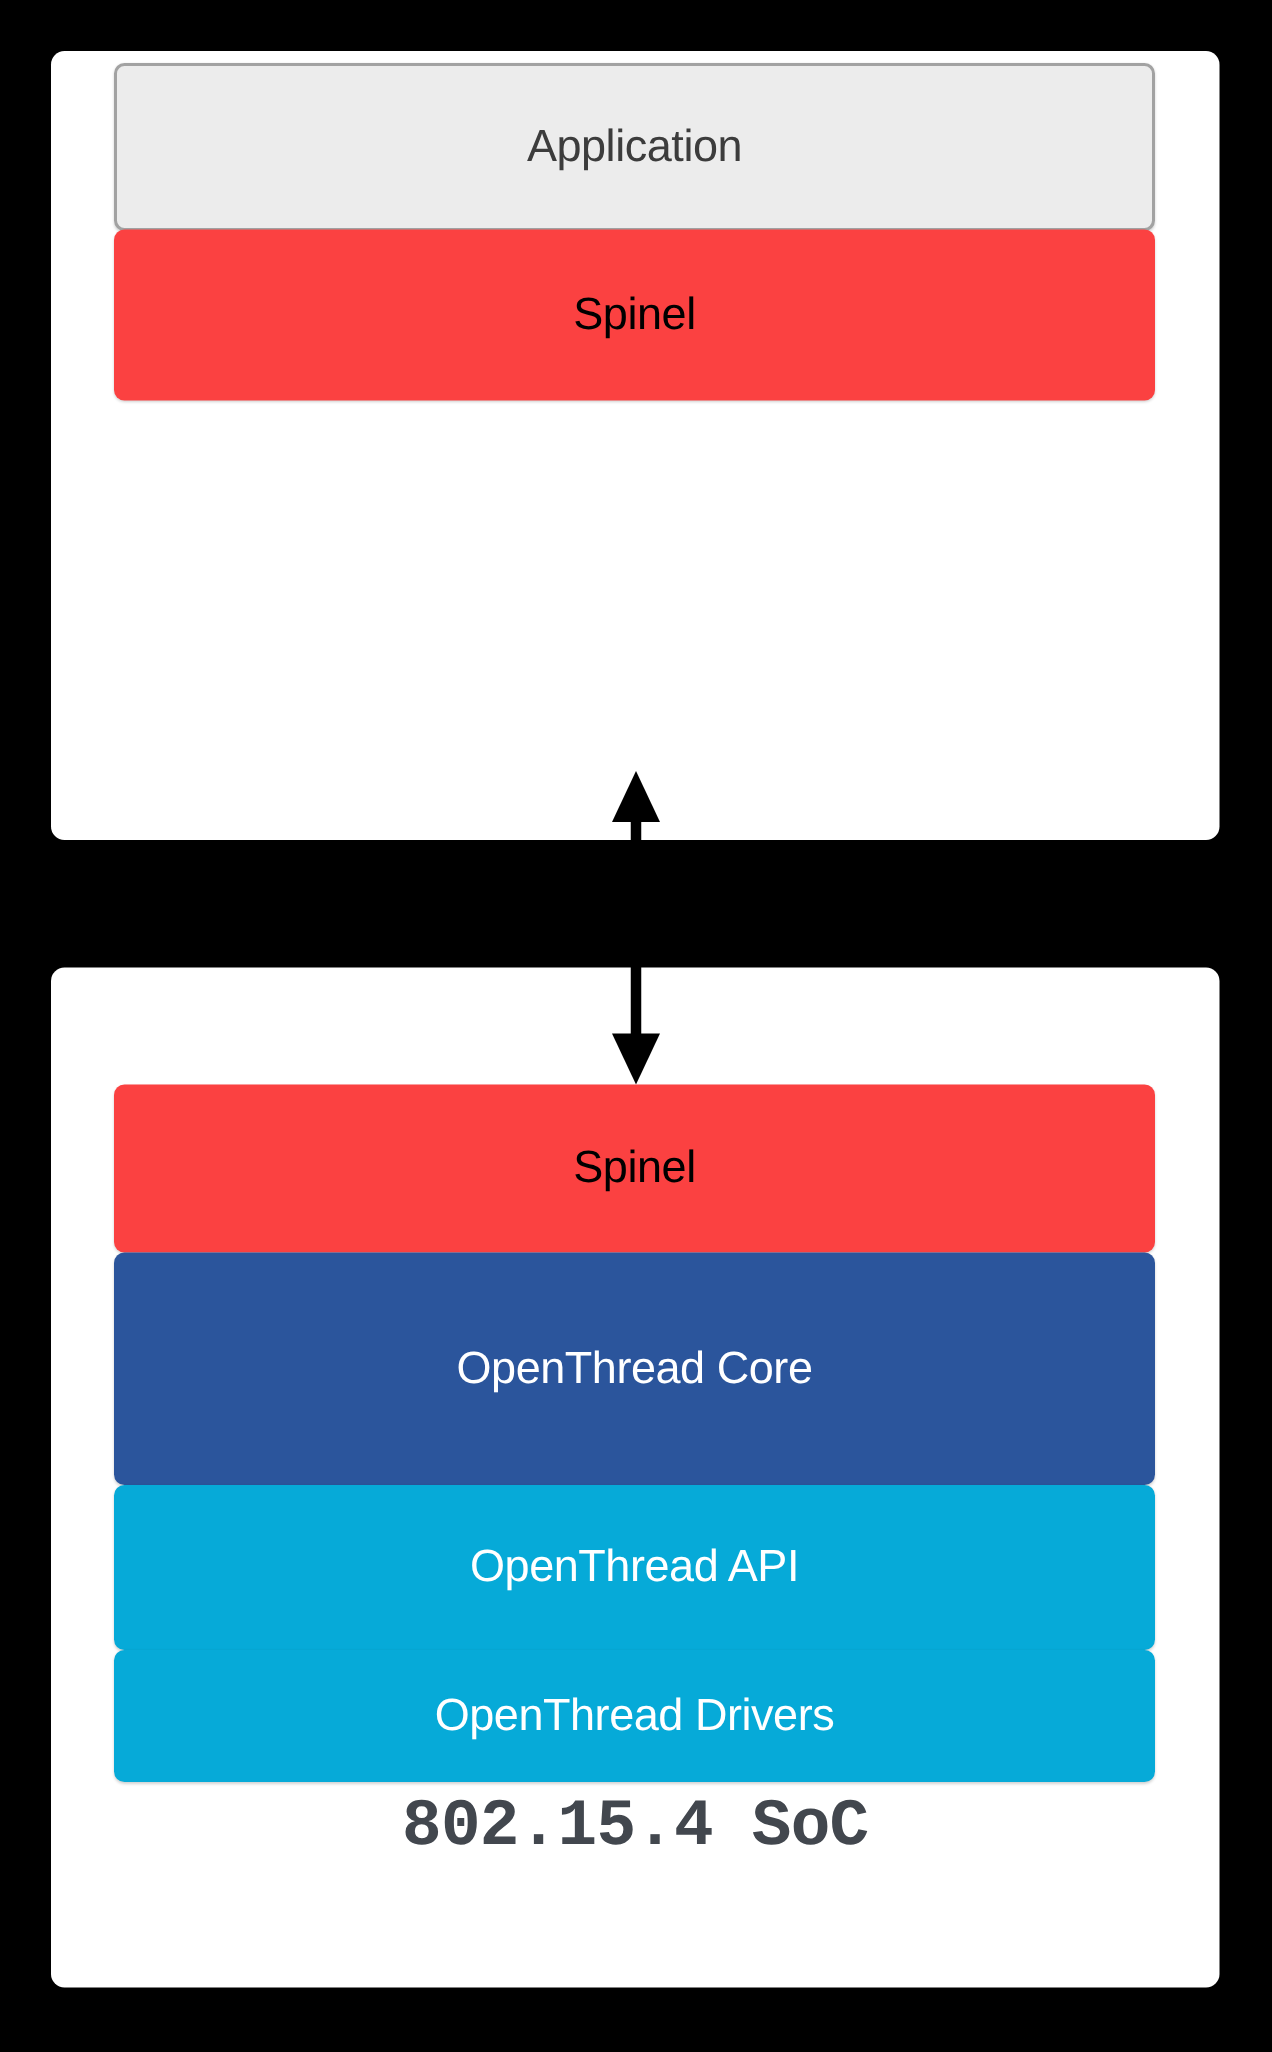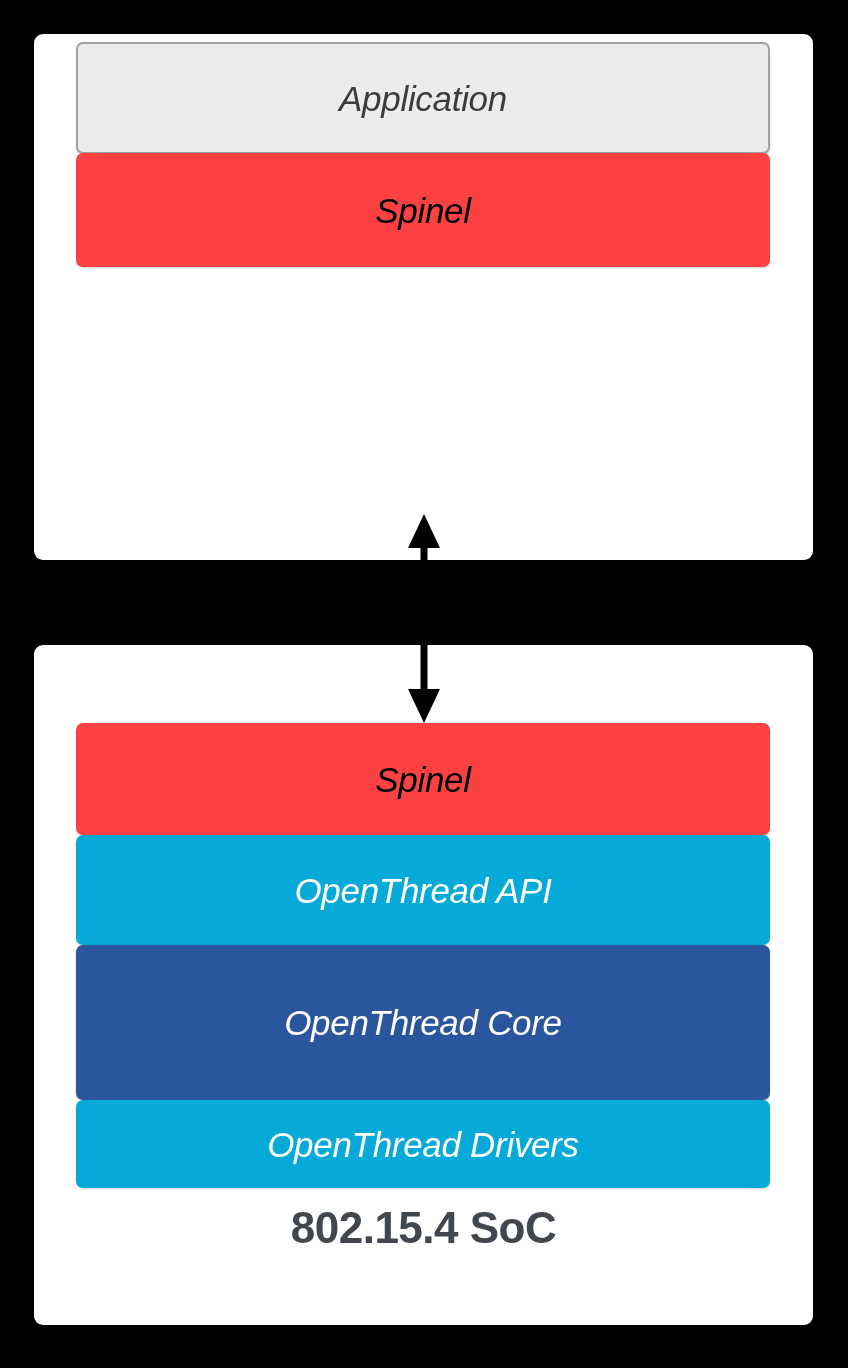--- a/index.html
+++ b/index.html
@@ -68,24 +68,23 @@
     width: 694px;
     display: flex;
     align-items: center;
     justify-content: center;
     text-align: center;
     border-radius: 7px;
     box-shadow: 0 1px 2px rgba(0,0,0,0.18);
   }
 
   .layer-label {
-    font-size: 35px;
+    font-size: 30px;
     line-height: 1;
     letter-spacing: -0.3px;
-    font-style: italic;
   }
 
   
   .layer.grey {
     background: #ececec;
     border: 2px solid #a2a2a2;
   }
   .layer.grey .layer-label { color: #3c3c3c; }
 
   
@@ -104,21 +103,21 @@
   .panel-host .layer.h1 { height: 112px; }
   .panel-host .layer.h2 { height: 112px; margin-top: -2px; }
   .panel-host .layer.h3 { height: 114px; margin-top: -1px; }
 
   .panel-soc .layer.s1 { height: 112px; }
   .panel-soc .layer.s2 { height: 110px; }
   .panel-soc .layer.s3 { height: 155px; }
   .panel-soc .layer.s4 { height: 88px; }
 
   .panel-soc .stack { margin-top: 78px; }
-  .panel-soc .panel-title { margin-top: 18px; }
+  .panel-soc .panel-title { margin-top: 8px; font-family: Liberation Mono, monospace; }
 
   
   .arrow-up {
     position: absolute;
     left: 50%;
     transform: translateX(-50%);
     top: 480px;
     width: 40px;
     height: 80px;
     pointer-events: none;
@@ -174,28 +173,28 @@
         <polygon points="20,78 36,44 4,44" fill="#000000"></polygon>
       </svg>
     </div>
 
     <div class="stack">
 
       <div class="layer red s1">
         <span class="layer-label">Spinel</span>
       </div>
 
+      <div class="layer navy s3">
+        <span class="layer-label">OpenThread Core</span>
+      </div>
+
       <div class="layer cyan s2">
         <span class="layer-label">OpenThread API</span>
       </div>
 
-      <div class="layer navy s3">
-        <span class="layer-label">OpenThread Core</span>
-      </div>
-
       <div class="layer cyan s4">
         <span class="layer-label">OpenThread Drivers</span>
       </div>
 
     </div>
 
     <div class="panel-title">802.15.4 SoC</div>
 
   </div>
 

